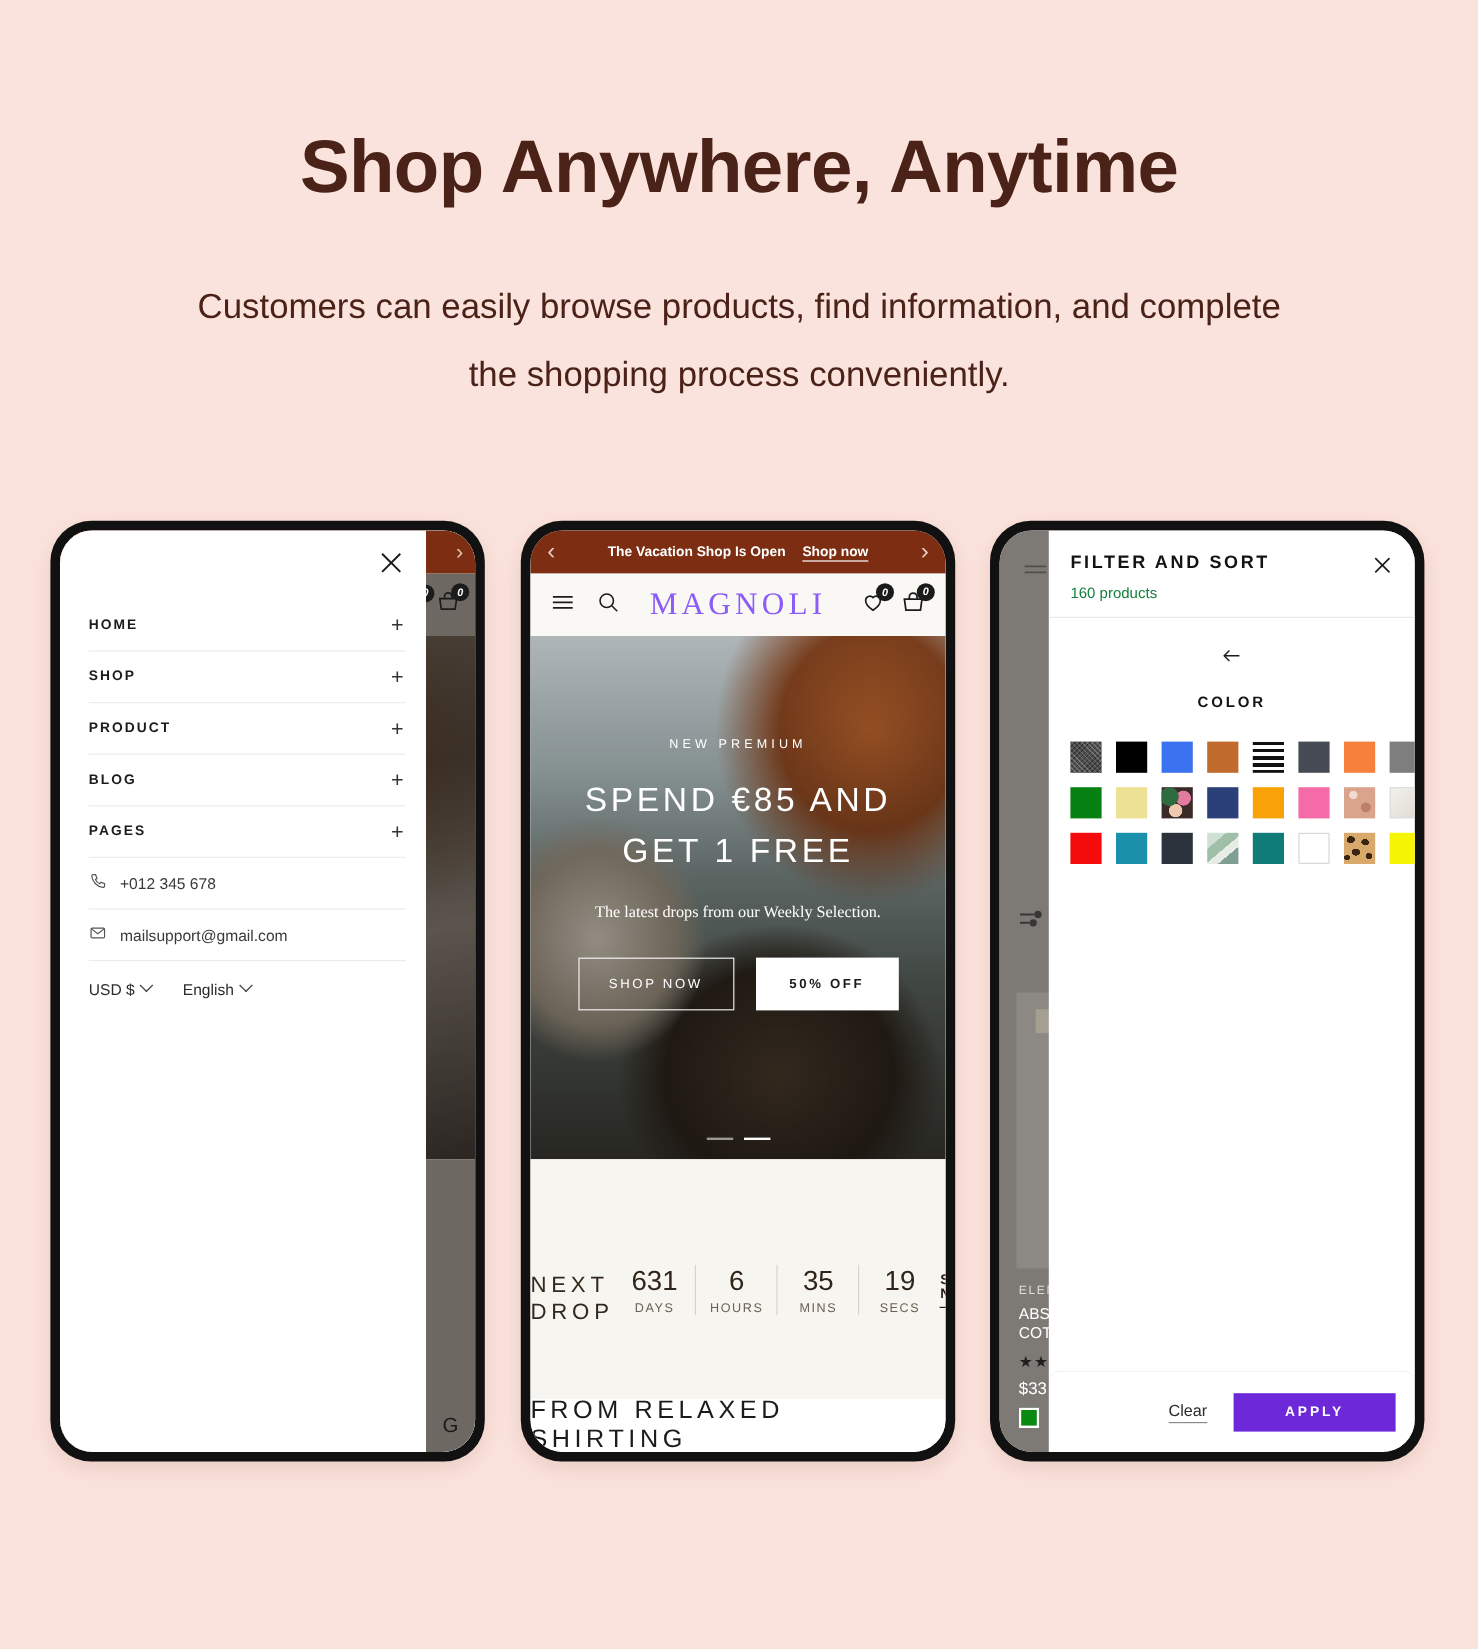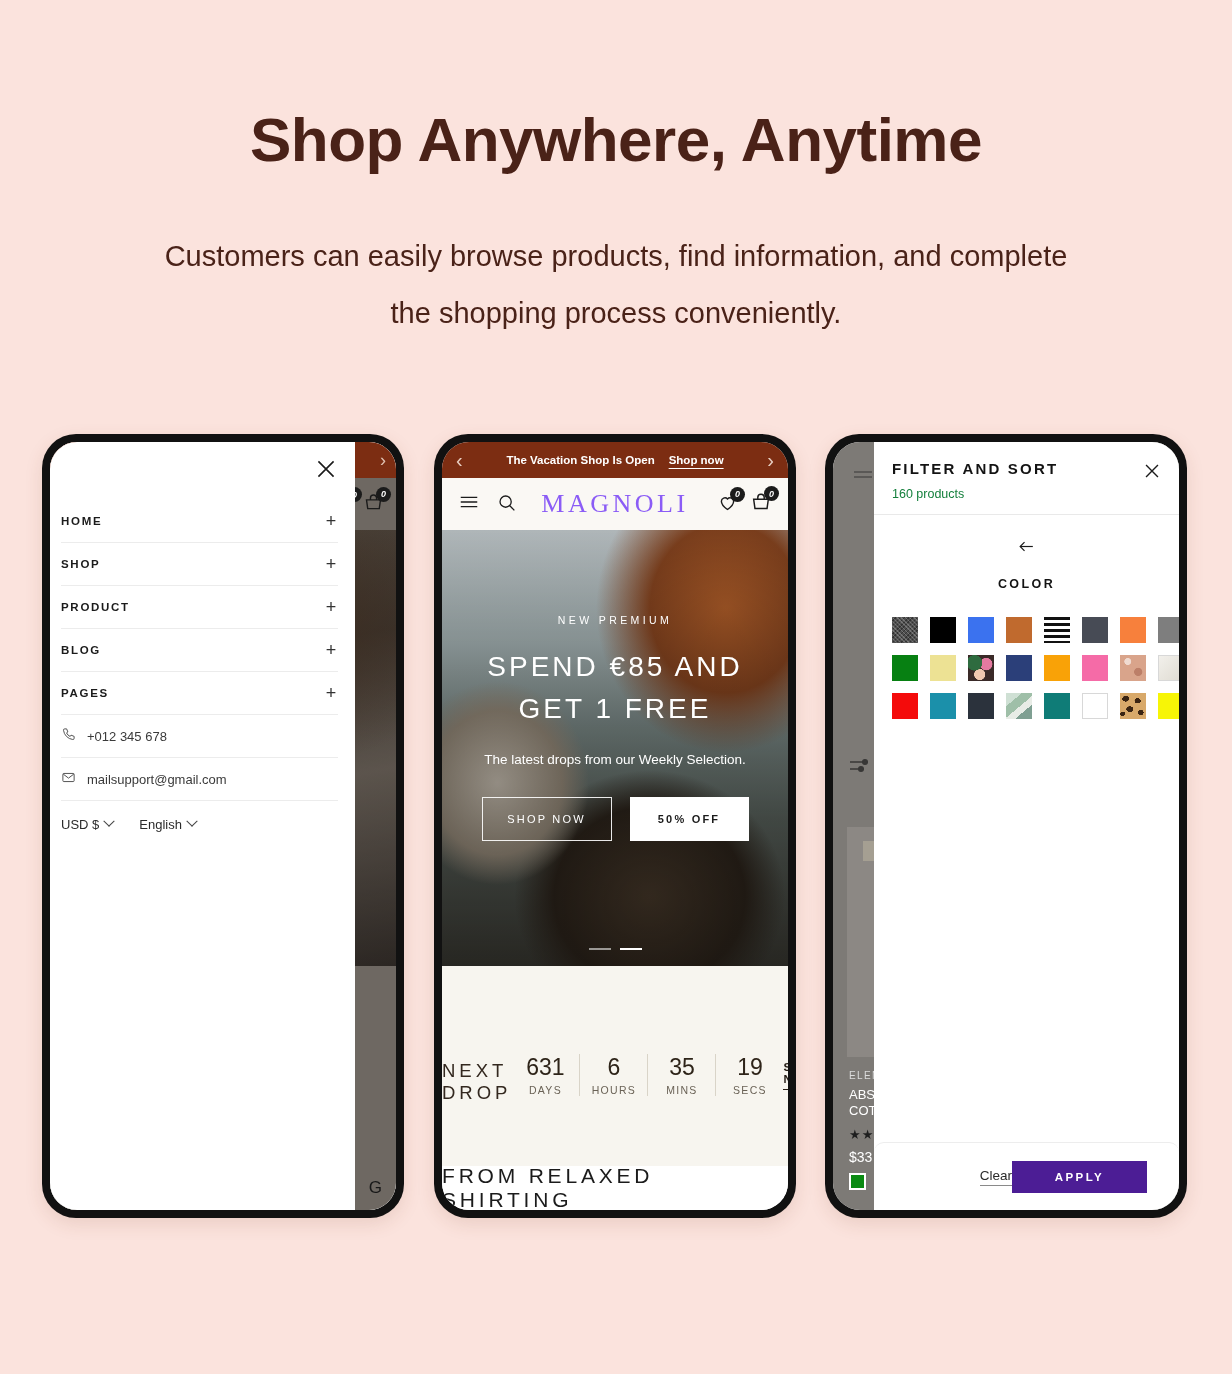--- a/index.html
+++ b/index.html
@@ -71,21 +71,21 @@
     font-size: 17px; color: #181818; letter-spacing: 2px;
   }
   .drawer {
     position: absolute; top: 0; left: 0; width: 305px; bottom: 0;
     background: #fff; z-index: 5;
   }
   .drawer-close {
     position: absolute; top: 14px; right: 16px;
     width: 26px; height: 26px; cursor: pointer;
   }
-  .menu { position: absolute; top: 58px; left: 11px; right: 17px; }
+  .menu { position: absolute; top: 58px; left: 24px; right: 17px; }
   .menu-row {
     display: flex; align-items: center; justify-content: space-between;
     height: 43px; border-bottom: 1px solid #ECECEC;
     font-size: 11.5px; letter-spacing: 1.7px; font-weight: 700; color: #1b1b1b;
   }
   .menu-row .plus { font-size: 18px; font-weight: 300; color: #333; }
   .contact-row {
     display: flex; align-items: center; gap: 11px;
     height: 43px; border-bottom: 1px solid #ECECEC;
     font-size: 13px; color: #3a3a3a;
@@ -134,21 +134,21 @@
       linear-gradient(180deg,#c7cfd2 0%, #a9b7b8 26%, #7e8d8a 46%, #5d6660 66%, #3b3a33 100%);
     overflow: hidden;
   }
   .hero-shade { position:absolute; inset:0; background: linear-gradient(180deg, rgba(0,0,0,.12) 0%, rgba(0,0,0,.28) 45%, rgba(0,0,0,.34) 100%); }
   .hero-content { position: absolute; inset: 0; display: flex; flex-direction: column; align-items: center; }
   .eyebrow { margin-top: 84px; font-size: 10.5px; letter-spacing: 3.4px; color: #fff; font-weight: 500; }
   .hero-title {
     margin-top: 20px; width: 300px; text-align: center;
     font-size: 28px; letter-spacing: 3px; color: #fff; line-height: 1.5; font-weight: 400;
   }
-  .hero-sub { margin-top: 22px; font-size: 13.5px; color: #fff; font-weight: 500; }
+  .hero-sub { margin-top: 22px; font-size: 13.5px; color: #fff; font-weight: 500; font-family: Liberation Serif, serif; }
   .hero-btns { margin-top: 30px; display: flex; gap: 18px; }
   .btn-outline {
     width: 130px; height: 44px; border: 1px solid rgba(255,255,255,.9);
     color: #fff; font-size: 11px; letter-spacing: 2.2px; font-weight: 500;
     display: flex; align-items: center; justify-content: center; cursor: pointer;
   }
   .btn-solid {
     width: 119px; height: 44px; background: #fff; color: #1b1b1b;
     font-size: 11px; letter-spacing: 2.2px; font-weight: 700;
     display: flex; align-items: center; justify-content: center; cursor: pointer;
@@ -208,30 +208,30 @@
   .fp-section { display: flex; align-items: center; gap: 17px; flex-direction: column; }
   .fp-section-label { font-size: 12.5px; letter-spacing: 2.4px; font-weight: 700; color: #131313; }
   .swatches {
     margin-top: 26px; display: grid; grid-template-columns: repeat(8, 26px);
     gap: 12px 12px;
   }
   .sw { width: 26px; height: 26px; cursor: pointer; }
   .sw.bordered { border: 1px solid #D8D8D8; }
   .fp-foot {
     border-top: 1px solid #EDEDED; height: 68px;
-    display: flex; align-items: center; justify-content: flex-end; 
-    padding: 0 32px;
+    display: flex; align-items: center; justify-content: flex-end; gap: 22px;
+    padding: 0 16px;
     border-radius: 10px;
   }
   .btn-clear {
     font-size: 13.5px; color: #2a2a2a; border-bottom: 1px solid #8a8a8a;
     padding-bottom: 2px; cursor: pointer;
   }
   .btn-apply {
-    width: 135px; height: 32px; background: #4c1d95; color: #fff;
+    width: 135px; height: 32px; background: #6d28d9; color: #fff;
     font-size: 11.5px; letter-spacing: 2.4px; font-weight: 700;
     display: flex; align-items: center; justify-content: center; cursor: pointer;
   }
 </style>
 </head>
 <body>
 
 <div class="page">
 
   <div class="headline">Shop Anywhere, Anytime</div>

